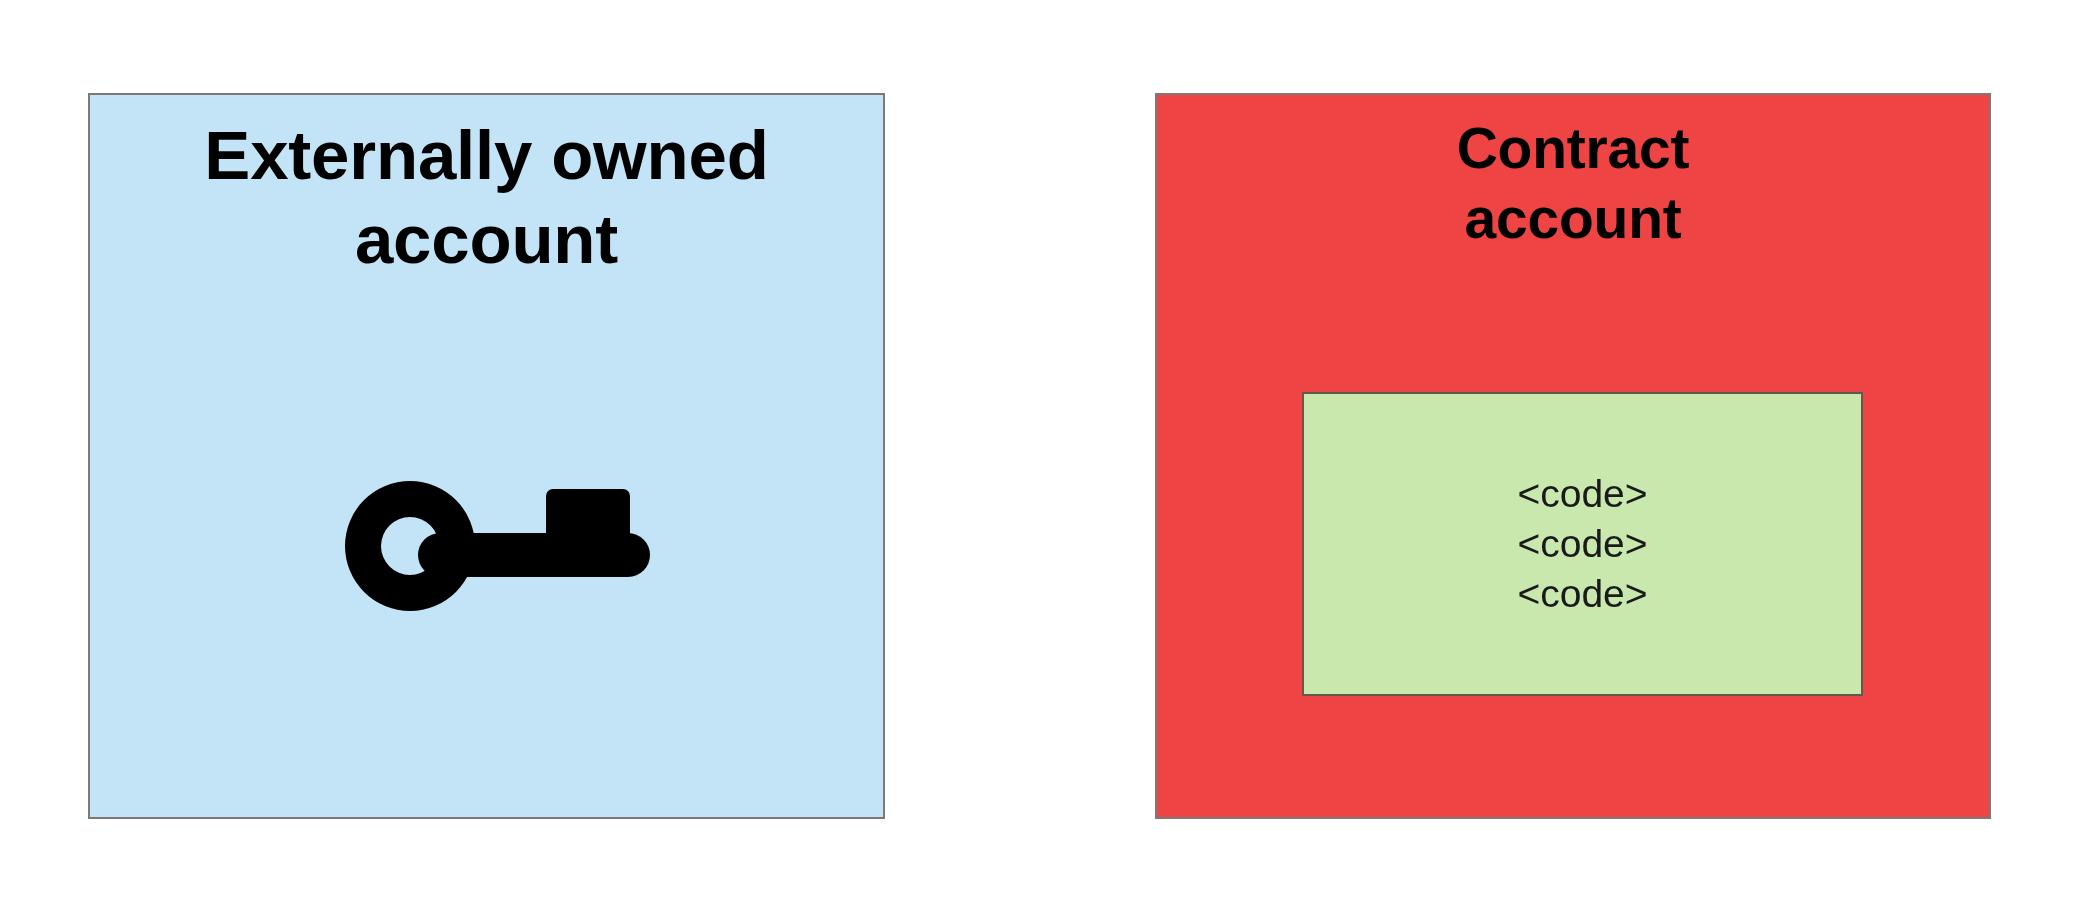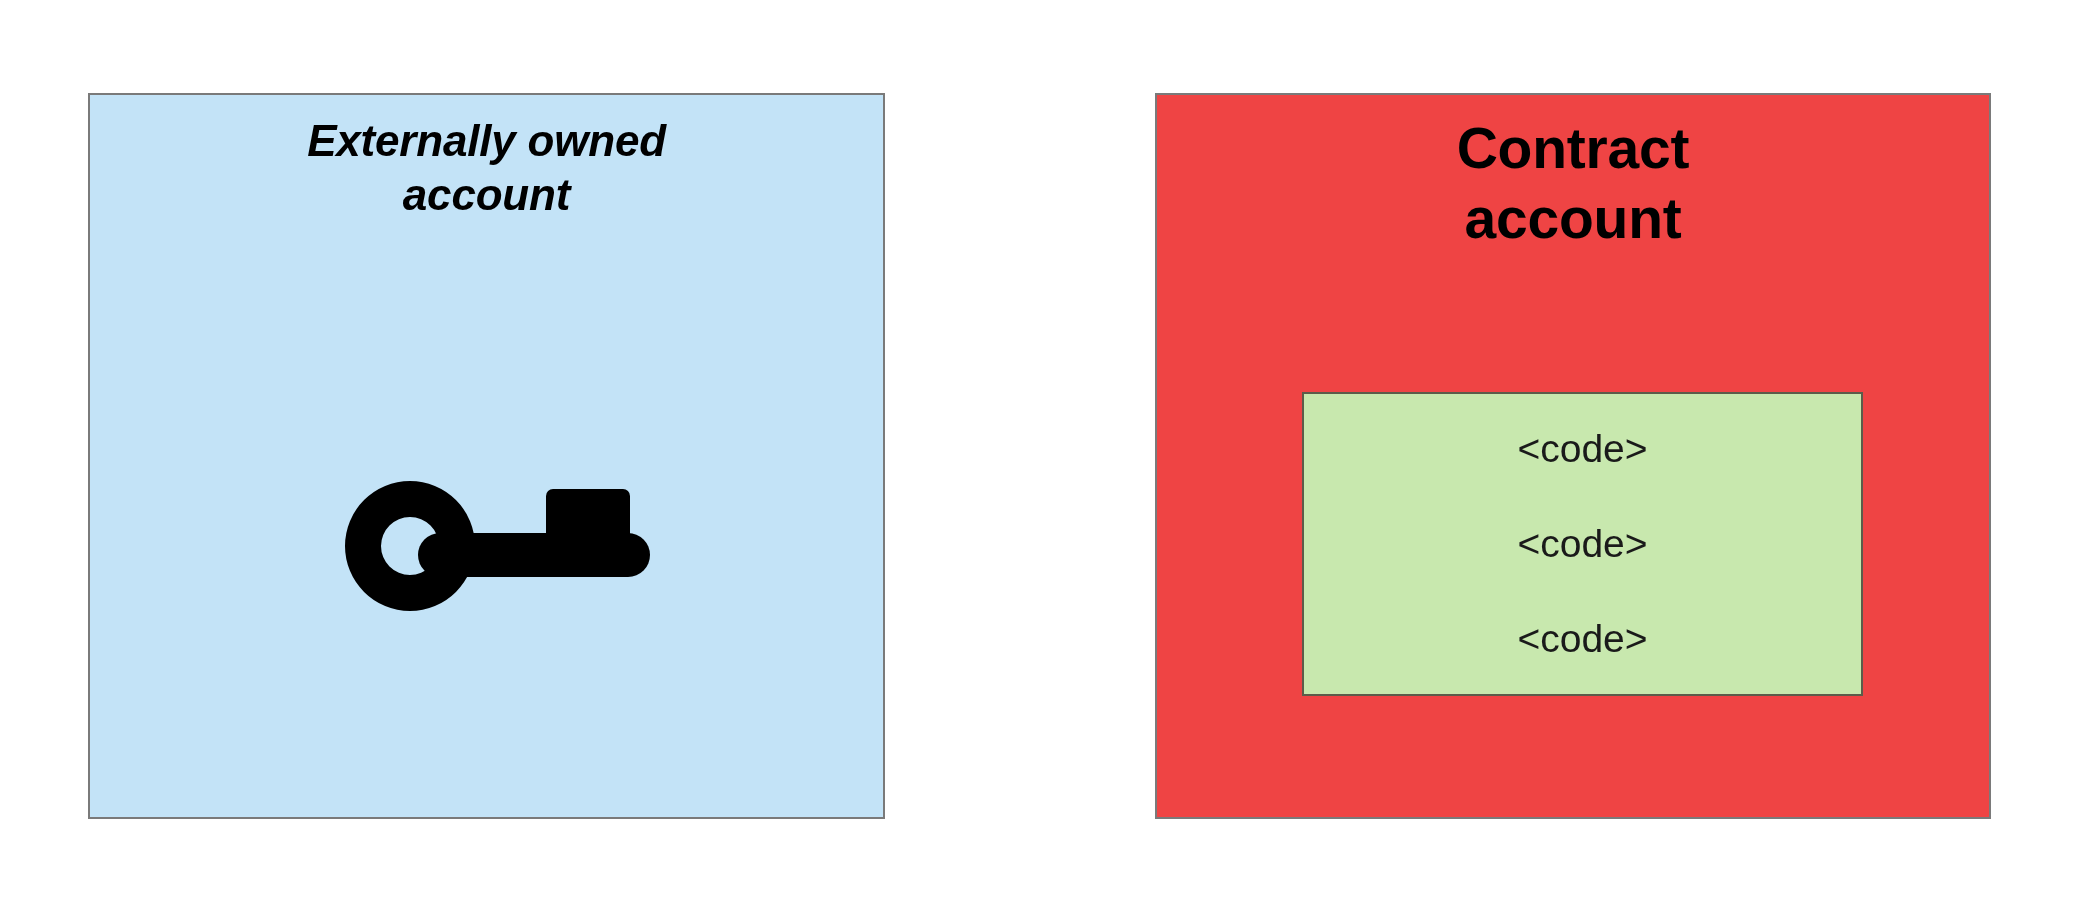--- a/index.html
+++ b/index.html
@@ -54,24 +54,23 @@
   .box-title {
     font-weight: bold;
     color: #000000;
     text-align: center;
     line-height: 1.22;
     letter-spacing: -0.2px;
     user-select: none;
   }
 
   #eoa-title {
-    font-size: 44px;
+    font-size: 69px;
     margin-top: 19px;
     width: 720px;
-    font-style: italic;
   }
 
   #contract-title {
     font-size: 57px;
     margin-top: 19px;
     width: 540px;
   }
 
   
   #key-icon-wrap {
@@ -95,21 +94,20 @@
     top: 297px;
     width: 561px;
     height: 304px;
     box-sizing: border-box;
     background: #c8e8ae;
     border: 2px solid #5c5c4a;
     display: flex;
     flex-direction: column;
     align-items: center;
     justify-content: center;
-    gap: 45px;
   }
 
   .code-line {
     font-family: "Liberation Sans", "DejaVu Sans", sans-serif;
     font-size: 39px;
     font-weight: normal;
     color: #1a1a1a;
     line-height: 1.28;
     text-align: center;
     user-select: none;

